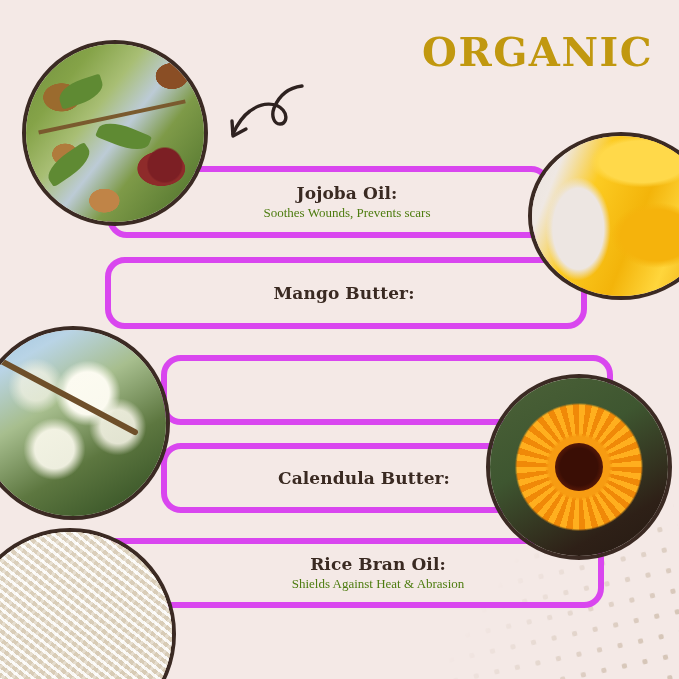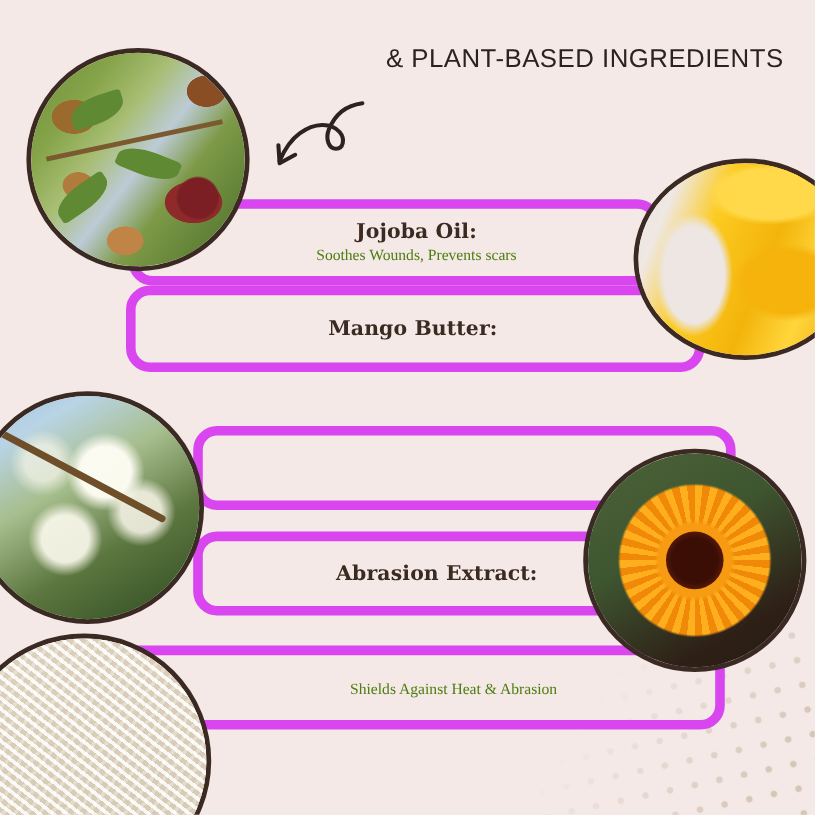--- a/index.html
+++ b/index.html
@@ -56,21 +56,21 @@
   #curly-arrow {
     position: absolute;
     left: 224px; top: 78px;
     width: 84px; height: 72px;
     z-index: 6;
   }
 
   
   .row {
     position: absolute;
-    border: 8px solid #d946ef;
+    border: 6px solid #d946ef;
     border-radius: 20px;
     background: transparent;
     z-index: 2;
     display: flex;
     flex-direction: column;
     align-items: center;
     justify-content: center;
   }
   .row .title {
     font-family: "DejaVu Serif", serif;
@@ -83,21 +83,21 @@
   .row .desc {
     font-family: Liberation Serif, serif;
     font-size: 13px;
     color: #4d7c0f;
     line-height: 1.25;
     margin-top: 2px;
   }
 
   
   #row-jojoba   { left: 107px; top: 166px; width: 444px; height: 72px; }
-  #row-mango    { left: 105px; top: 238px; width: 482px; height: 72px; }
+  #row-mango    { left: 105px; top: 257px; width: 482px; height: 72px; }
   #row-cajeput  { left: 161px; top: 355px; width: 452px; height: 70px; }
   #row-calendula{ left: 161px; top: 443px; width: 438px; height: 70px; }
   #row-rice     { left: 72px;  top: 538px; width: 532px; height: 70px; }
 
   #row-jojoba   .text-wrap { transform: translateX(18px); }
   #row-mango    .text-wrap { transform: translateX(-2px); }
   #row-cajeput  .text-wrap { transform: translateX(-10px); }
   #row-calendula.row        { }
   #row-calendula .text-wrap { transform: translateX(-16px); }
   #row-rice     .text-wrap  { transform: translateX(40px); }
@@ -190,21 +190,21 @@
   }
 
   
 </style>
 </head>
 <body>
 
 <div id="dot-pattern"></div>
 
 <div id="heading">
-  <span class="subtitle">&amp; PLANT-BASED INGREDIENTS</span>
+  <span class="organic">ORGANIC</span>
 </div>
 
 <svg id="curly-arrow" viewBox="0 0 84 72">
   <path d="M78 8 C62 10 54 20 50 30 C47 38 50 46 56 46 C62 46 64 38 59 32 C52 24 38 24 26 33 C19 38 13 47 9 56" fill="none" stroke="#2E2220" stroke-width="3.4" stroke-linecap="round"></path>
   <path d="M9 58 L8 43 M9 58 L22 51" fill="none" stroke="#2E2220" stroke-width="3.4" stroke-linecap="round"></path>
 </svg>
 
 <div class="row" id="row-jojoba">
   <div class="text-wrap">
     <div class="title">Jojoba Oil:</div>
@@ -218,26 +218,27 @@
   </div>
 </div>
 
 <div class="row" id="row-cajeput">
   <div class="text-wrap">
   </div>
 </div>
 
 <div class="row" id="row-calendula">
   <div class="text-wrap">
-    <div class="title">Abrasion Extract:</div>
+    <div class="title">Calendula Butter:</div>
   </div>
 </div>
 
 <div class="row" id="row-rice">
   <div class="text-wrap">
+    <div class="title">Rice Bran Oil:</div>
     <div class="desc">Shields Against Heat &amp; Abrasion</div>
   </div>
 </div>
 
 <div class="photo" id="photo-jojoba">
   <div class="inner"></div>
   <div class="leaf" style="left:18%;top:20%;width:26%;height:13%;transform:rotate(-18deg)"></div>
   <div class="leaf" style="left:40%;top:46%;width:30%;height:12%;transform:rotate(22deg)"></div>
   <div class="leaf" style="left:10%;top:62%;width:28%;height:12%;transform:rotate(-34deg)"></div>
   <div class="stem" style="left:6%;top:40%;width:84%;height:4px;transform:rotate(-12deg)"></div>

